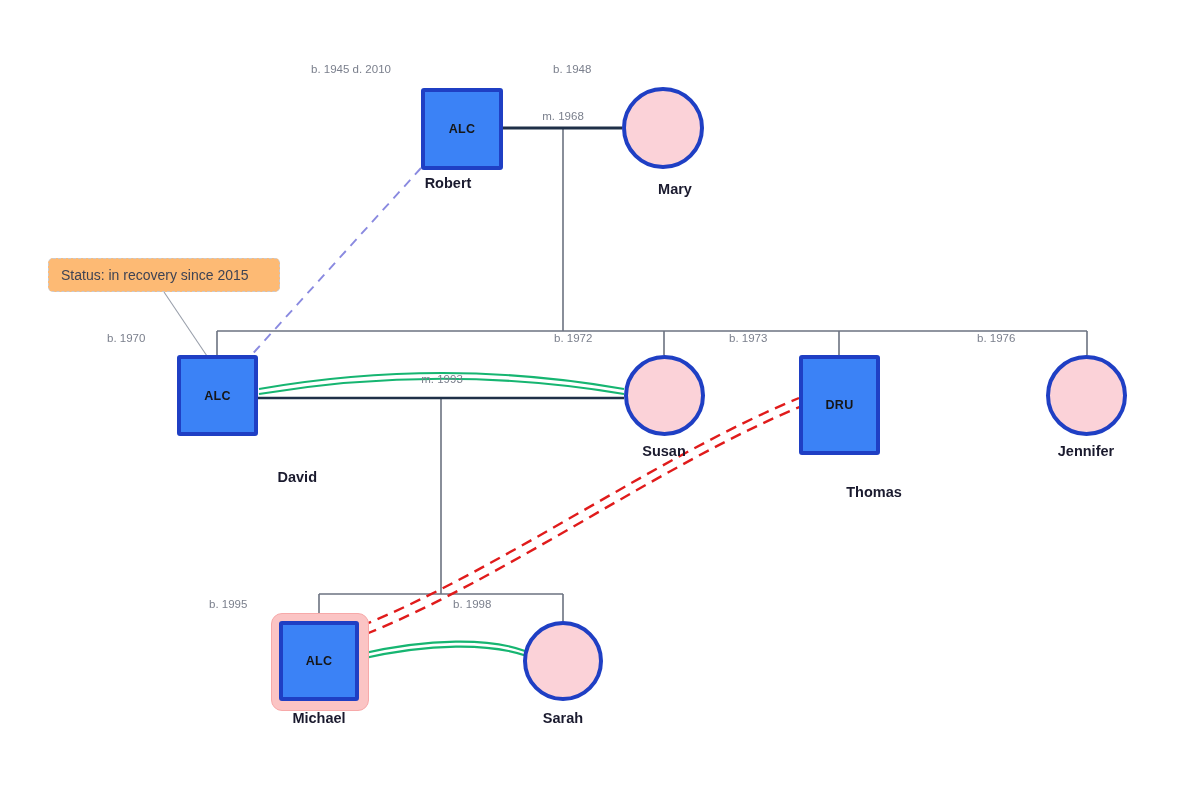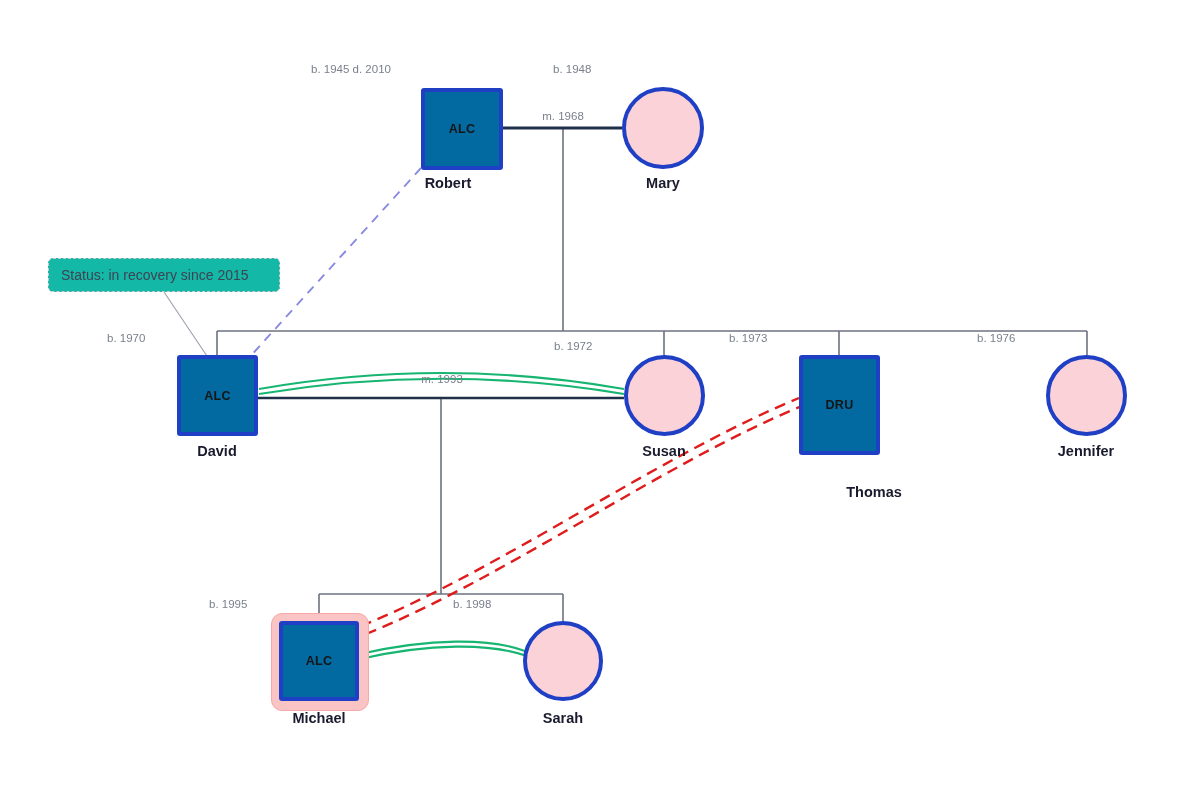--- a/index.html
+++ b/index.html
@@ -32,21 +32,21 @@
     position: absolute;
     left: 0;
     top: 0;
     box-sizing: border-box;
     display: flex;
     align-items: center;
     justify-content: center;
   }
   .shape-square {
     border: 4px solid #1f3fc4;
-    background: #0369a1;
+    background: #3b82f6;
     border-radius: 3px;
   }
   .shape-circle {
     border: 4px solid #1f3fc4;
     background: #fbd2d8;
     border-radius: 50%;
   }
   .node-code {
     font-size: 12.5px;
     font-weight: 700;
@@ -76,21 +76,21 @@
     position: absolute;
     border-radius: 11px;
     background: #fbc4c4;
     border: 1px solid #f7a9a9;
   }
   .annotation-box {
     position: absolute;
     box-sizing: border-box;
     border: 1.4px dashed #c9c9cf;
     border-radius: 5px;
-    background: #14b8a6;
+    background: #fdba74;
     display: flex;
     align-items: center;
     padding: 0 12px;
     font-size: 14px;
     color: #3e4354;
     white-space: nowrap;
   }
   .edge-label {
     position: absolute;
     font-size: 11.5px;
@@ -170,33 +170,33 @@
       <span class="node-code">ALC</span>
     </div>
     <div class="node-name" style="left:348px; top:175px;">Robert</div>
   </div>
 
   <div class="node">
     <div class="node-dates" style="left:553px; top:63px;">b. 1948</div>
     <div class="node-shape shape-circle" style="left:622px; top:87px; width:82px; height:82px;">
       <span class="node-code"></span>
     </div>
-    <div class="node-name" style="left:563px; top:175px;">Mary</div>
+    <div class="node-name" style="left:563px; top:181px;padding-left:12px;">Mary</div>
   </div>
 
   <div class="node">
     <div class="node-dates" style="left:107px; top:332px;">b. 1970</div>
     <div class="node-shape shape-square" style="left:177px; top:355px; width:81px; height:81px;">
       <span class="node-code">ALC</span>
     </div>
-    <div class="node-name" style="left:117px; top:443px;">David</div>
-  </div>
-
-  <div class="node">
-    <div class="node-dates" style="left:554px; top:332px;margin-top:8px;">b. 1972</div>
+    <div class="node-name" style="left:117px; top:469px;text-align:right;">David</div>
+  </div>
+
+  <div class="node">
+    <div class="node-dates" style="left:554px; top:332px;">b. 1972</div>
     <div class="node-shape shape-circle" style="left:624px; top:355px; width:81px; height:81px;">
       <span class="node-code"></span>
     </div>
     <div class="node-name" style="left:564px; top:443px;">Susan</div>
   </div>
 
   <div class="node">
     <div class="node-dates" style="left:729px; top:332px;">b. 1973</div>
     <div class="node-shape shape-square" style="left:799px; top:355px; width:81px; height:100px;">
       <span class="node-code">DRU</span>

